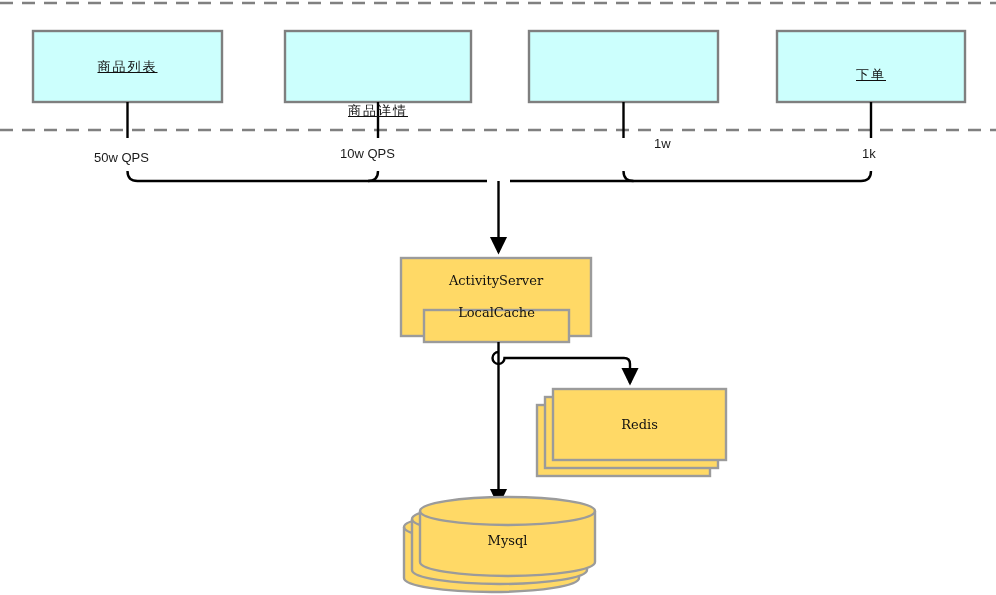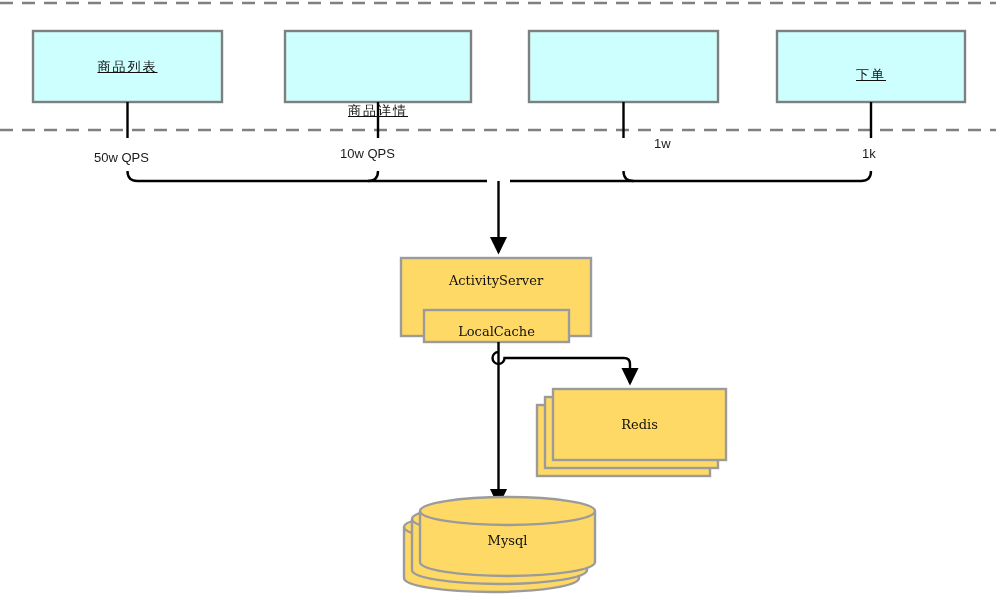--- a/index.html
+++ b/index.html
@@ -126,18 +126,18 @@
   <div class="lbl cjk" style="left:33px;  top:31px;  width:189px; height:71px;">商品列表</div>
   <div class="lbl cjk" style="left:285px; top:31px;  width:186px; height:71px;margin-top:44px;">商品详情</div>
   <div class="lbl cjk" style="left:777px; top:31px;  width:188px; height:88px;">下单</div>
 
   <div class="edge-lbl" style="left:94px;  top:150px;">50w QPS</div>
   <div class="edge-lbl" style="left:340px; top:146px;">10w QPS</div>
   <div class="edge-lbl" style="left:614px; top:136px;margin-left:40px;">1w</div>
   <div class="edge-lbl" style="left:862px; top:146px;">1k</div>
 
   <div class="lbl serif" style="left:401px; top:258px; width:190px; height:44px;">ActivityServer</div>
-  <div class="lbl serif" style="left:424px; top:315px; width:145px; height:32px;">LocalCache</div>
+  <div class="lbl serif" style="left:424px; top:296px; width:145px; height:32px;">LocalCache</div>
 
   <div class="lbl serif" style="left:420px; top:518px; width:175px; height:44px;">Mysql</div>
   <div class="lbl serif" style="left:553px; top:389px; width:173px; height:71px;">Redis</div>
 
 </div>
 
 </body></html>

